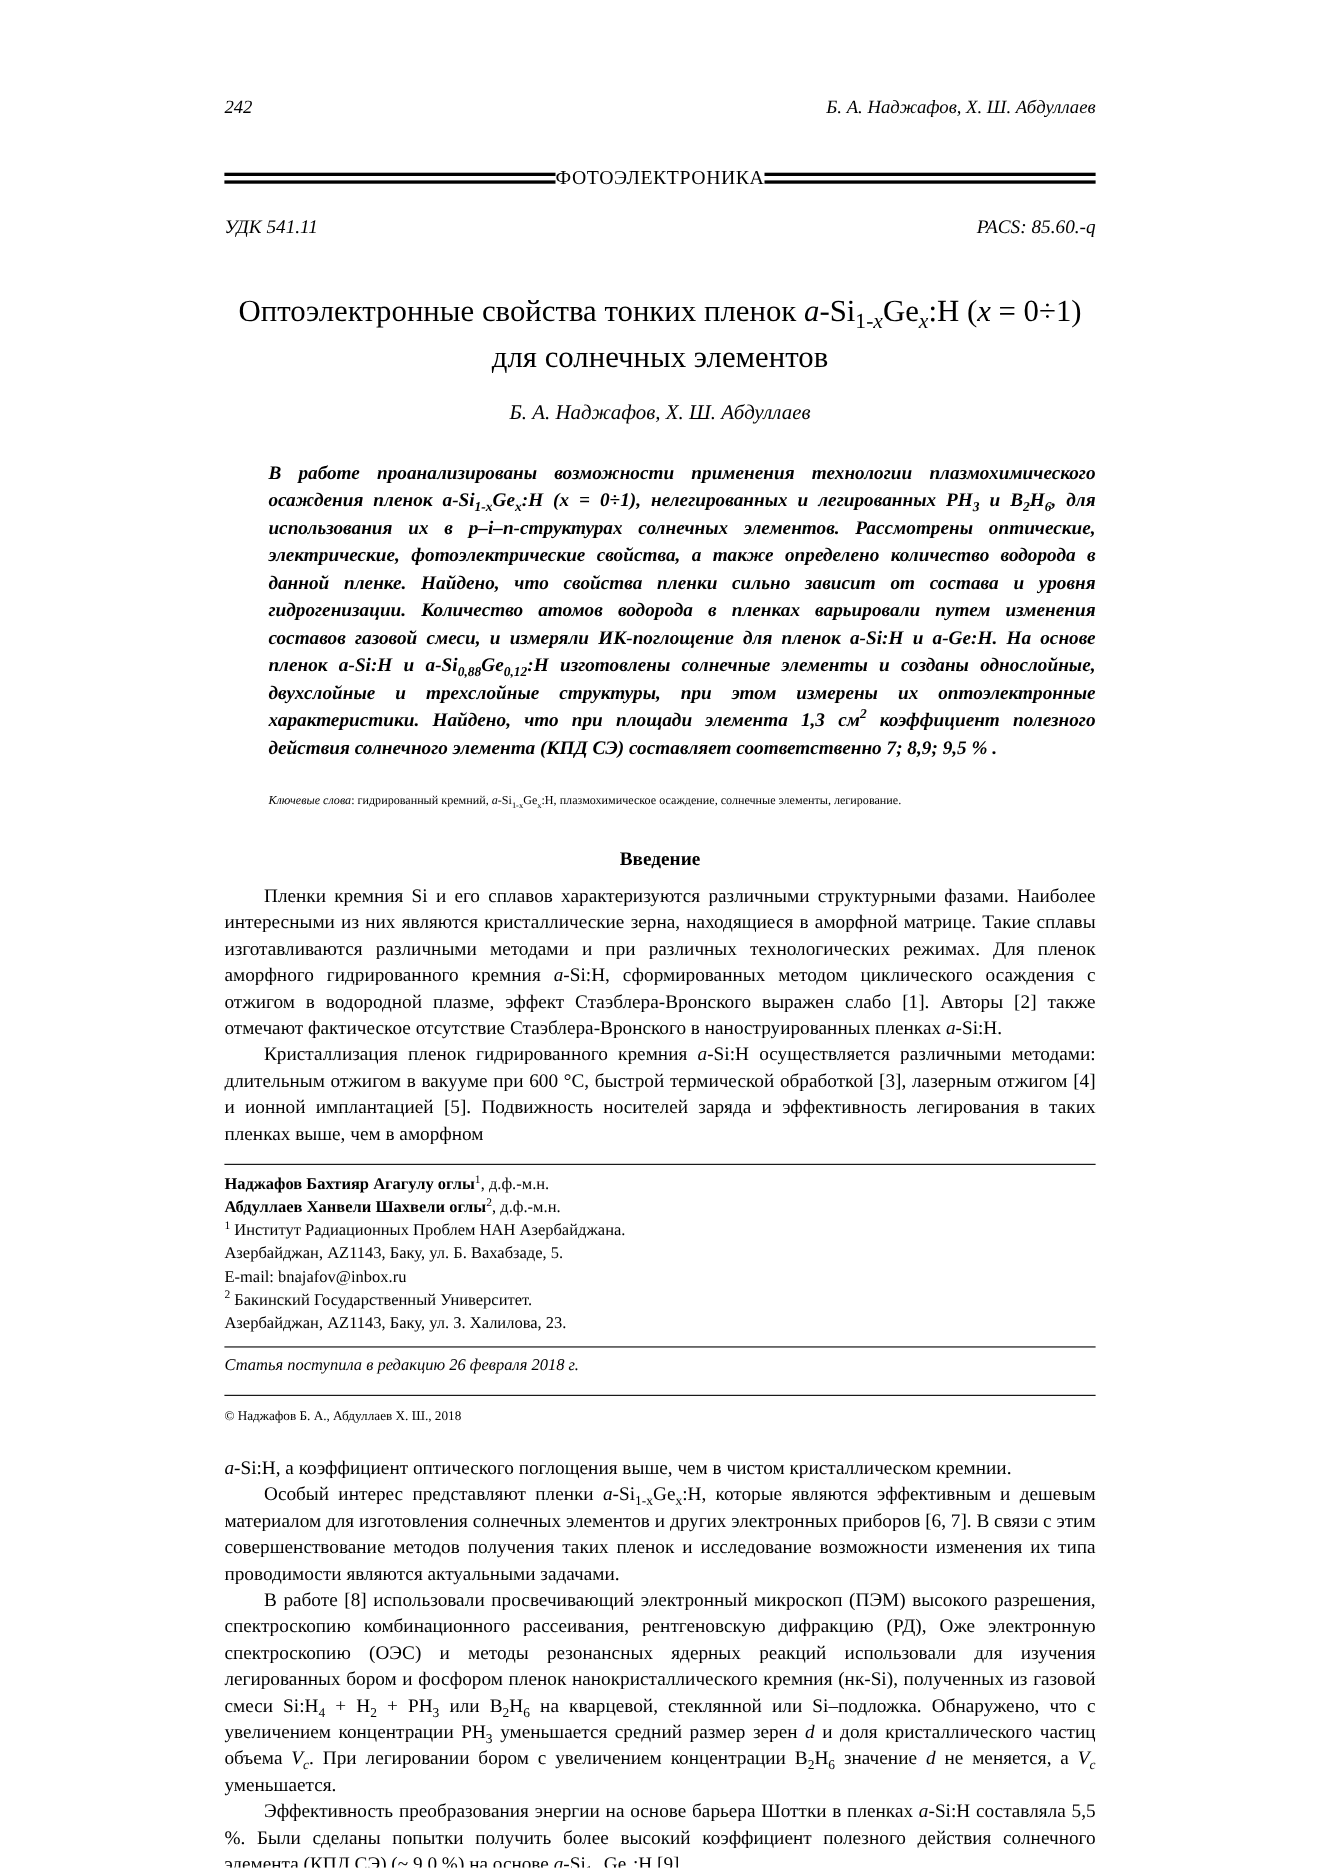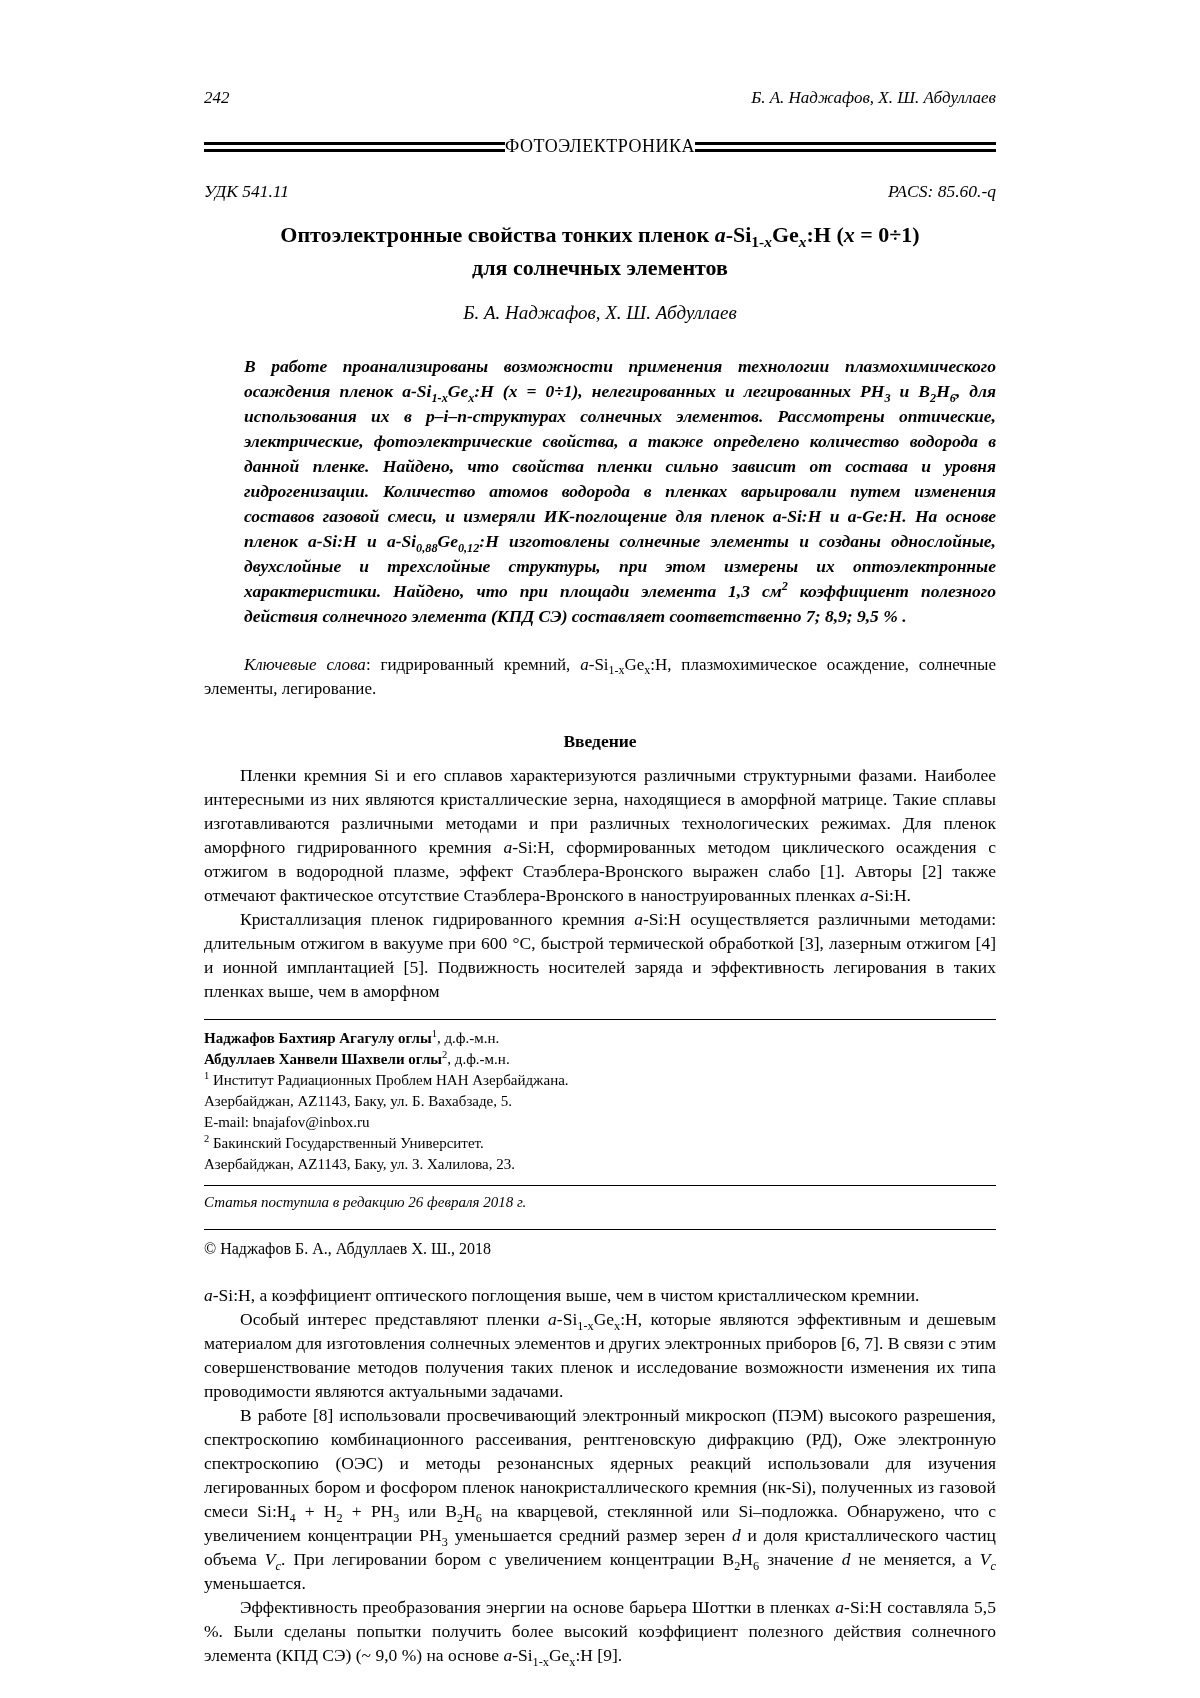--- a/index.html
+++ b/index.html
@@ -13,50 +13,50 @@
     box-sizing:border-box;
     padding:88px 90px 0 90px;
     overflow:hidden;
   }
   
   .running-header {
     display:flex; justify-content:space-between; align-items:baseline;
     font-size:17px; font-style:italic;
   }
   
-  .banner { display:flex; align-items:center; margin-top:28px; }
+  .banner { display:flex; align-items:center; margin-top:43px; }
   .banner-rule { flex:1 1 auto; height:4px; border-top:3px solid #000; border-bottom:3px solid #000; }
   .banner-text { font-size:18px; letter-spacing:0.5px; white-space:nowrap; }
   
   .meta-row { display:flex; justify-content:space-between; margin-top:24px; font-size:17.5px;font-style:italic; }
   
-  .title { margin:16px 0 0 0; text-align:center; font-size:22px; font-weight:bold; line-height:1.5; }
+  .title { margin:46px 0 0 0; text-align:center; font-size:28px; font-weight:normal; line-height:1.5; }
   .authors { margin-top:18px; text-align:center; font-style:italic; font-size:19px; }
   
   .abstract {
     margin:30px 0 0 40px;
     font-size:17.5px; font-weight:bold; font-style:italic;
     line-height:25px; text-align:justify;
   }
   
-  .keywords { margin:24px 0 0 0; font-size:17px; line-height:24px; text-align:justify; text-indent:40px; }
+  .keywords { margin:24px 0 0 0; font-size:11px; line-height:24px; text-align:justify; text-indent:40px; }
   
   .columns { display:flex; gap:24px; margin-top:28px;flex-direction:column; }
   .col { flex:1 1 0; font-size:17.5px; line-height:24px; text-align:justify; }
   .section-heading { margin:0 0 10px 0; text-align:center; font-size:17.5px; font-weight:bold; }
   .body-par { margin:0; text-indent:36px; }
   .body-par.no-indent { text-indent:0; }
   sub, sup { font-size:70%; line-height:0; }
   
   .footnote-block { margin-top:16px; font-size:15px; line-height:21px; text-align:left; }
   .fn-rule { border:none; border-top:1.5px solid #000; margin:0 0 8px 0; }
   .fn-line { margin:0; }
   .received { font-style:italic; font-size:15px; margin:0; padding:6px 0; }
   .thin-rule { border:none; border-top:1px solid #000; margin:10px 0 0 0; }
-  .copyright { font-size:16px; margin:0; padding-top:8px; }
+  .copyright { font-size:12px; margin:0; padding-top:8px; }
 </style>
 </head>
 <body>
 
 <div class="page">
 
   <div class="running-header">
     <span>242</span>
     <span>Б. А. Наджафов, Х. Ш. Абдуллаев</span>
   </div>

